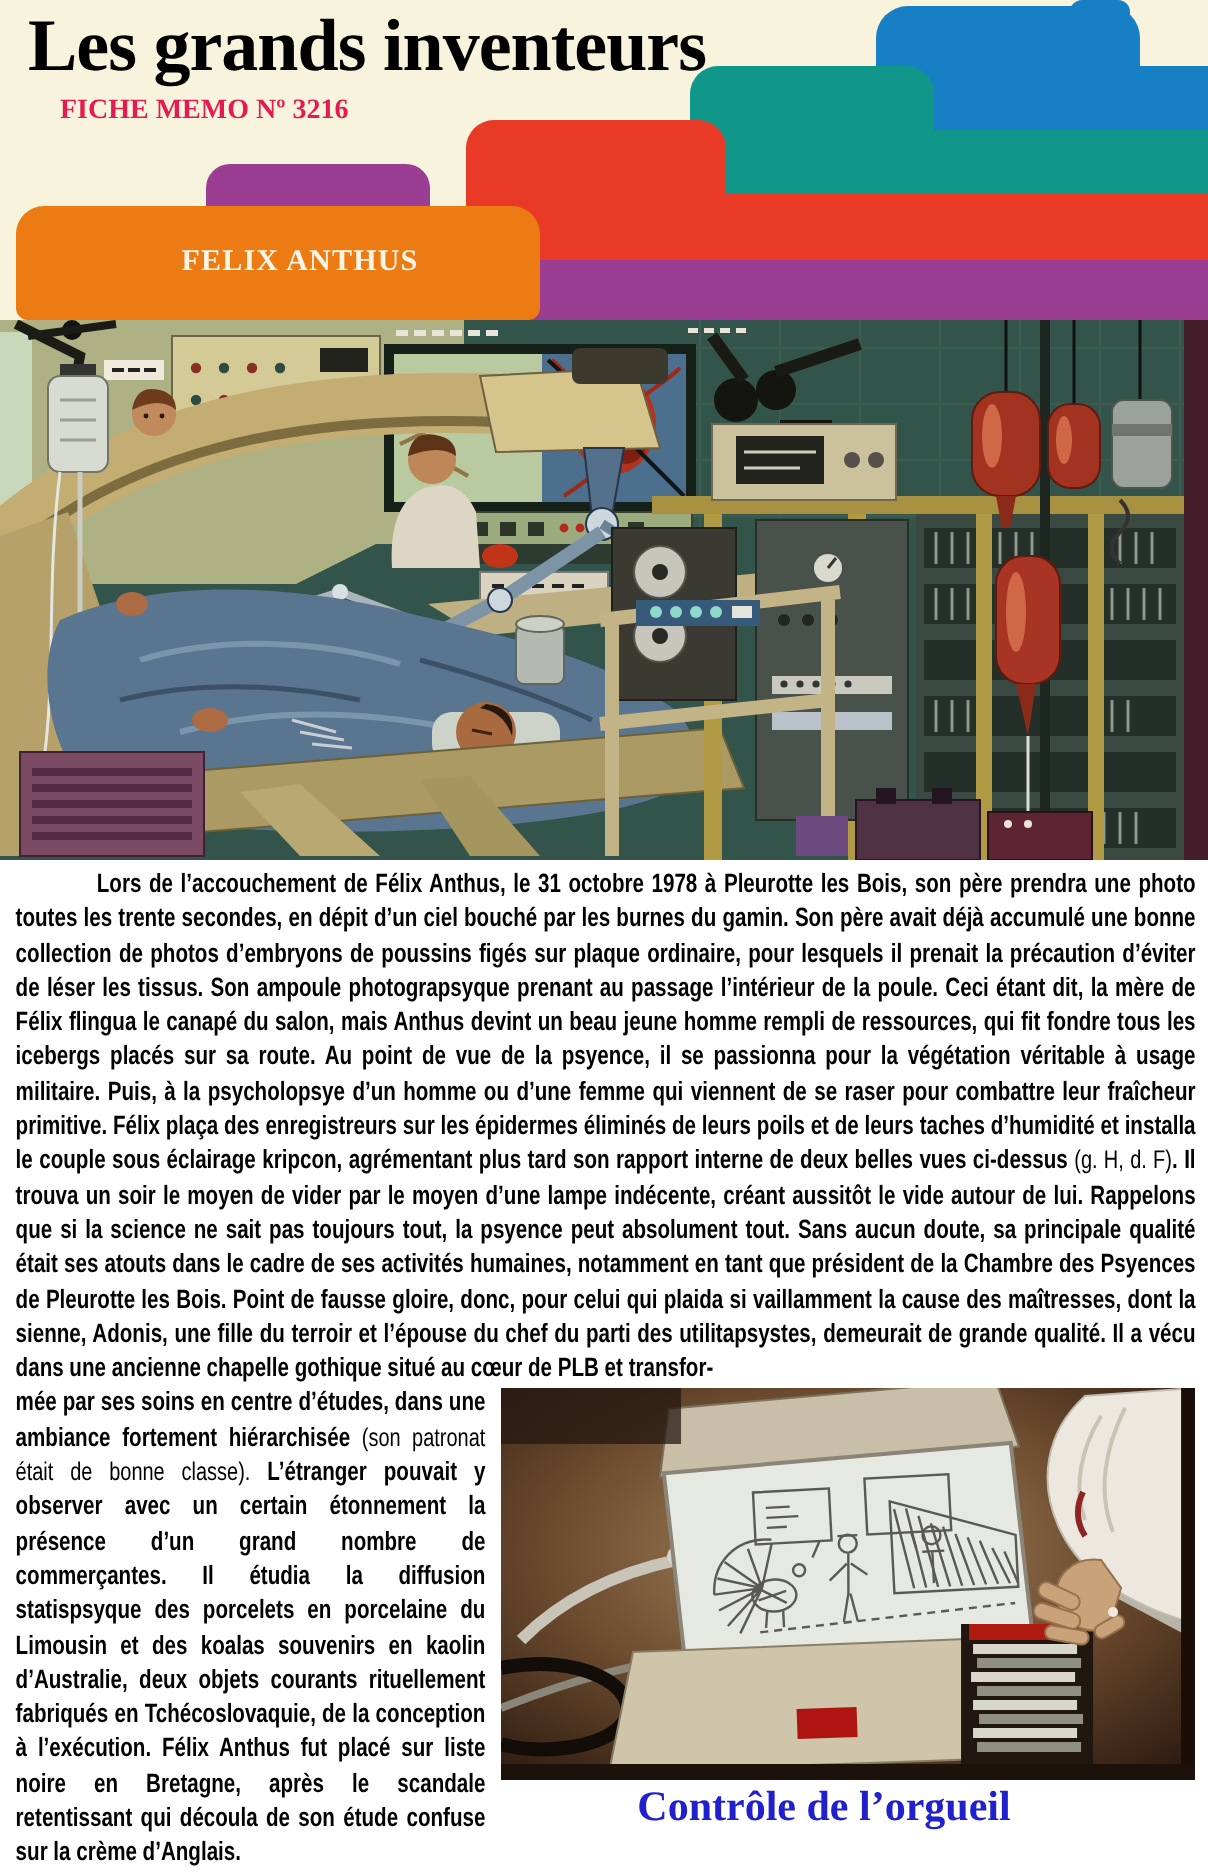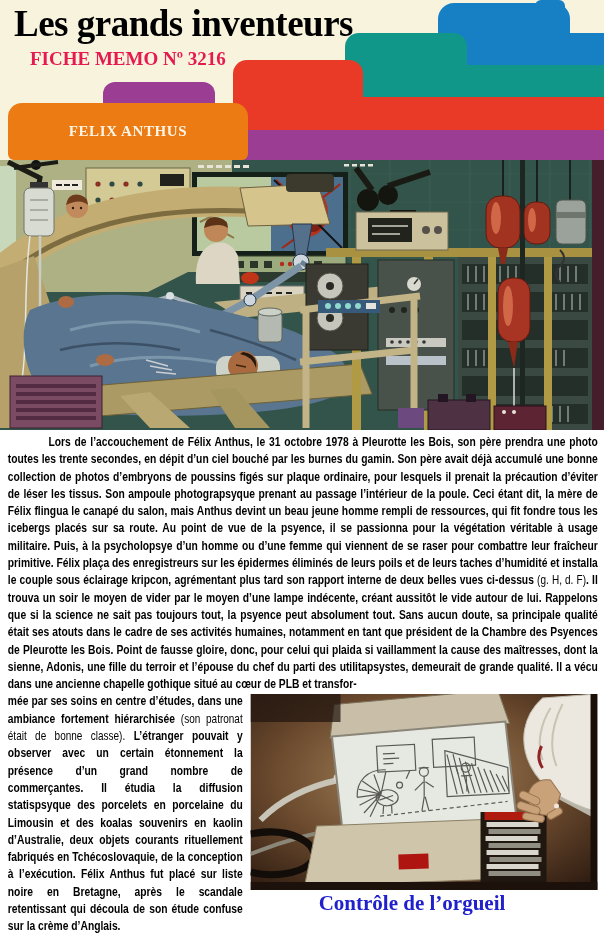--- a/index.html
+++ b/index.html
@@ -2,32 +2,32 @@
 <html><head>
 <meta charset="utf-8">
 <style>
   html,body{margin:0;padding:0;}
   body{width:604px;height:936px;background:#ffffff;font-family:"Liberation Sans",sans-serif;}
   .page{position:relative;width:604px;height:936px;overflow:hidden;background:#ffffff;}
 
   
   .header{position:absolute;left:0;top:0;width:604px;height:160px;background:#f8f3dc;overflow:hidden;}
   .title{position:absolute;left:14px;top:2px;font-family:"Liberation Serif",serif;font-weight:bold;font-size:37px;color:#000000;letter-spacing:-0.5px;white-space:nowrap;}
-  .memo{position:absolute;left:30px;top:48px;font-family:"Liberation Serif",serif;font-weight:bold;font-size:19px;color:#e41a50;white-space:nowrap;}
+  .memo{position:absolute;left:30px;top:48px;font-family:"Liberation Serif",serif;font-weight:bold;font-size:14px;color:#e41a50;white-space:nowrap;}
   .tab{position:absolute;}
   .blue-bump{left:535px;top:0;width:30px;height:12px;background:#1780c4;border-radius:6px 6px 0 0;}
   .blue-head{left:438px;top:3px;width:132px;height:62px;background:#1780c4;border-radius:16px 16px 0 0;}
   .blue-band{left:552px;top:33px;width:52px;height:32px;background:#1780c4;}
   .teal-head{left:345px;top:33px;width:122px;height:64px;background:#10978a;border-radius:14px 14px 0 0;}
   .teal-band{left:450px;top:65px;width:154px;height:32px;background:#10978a;}
   .red-head{left:233px;top:60px;width:130px;height:70px;background:#e83a26;border-radius:14px 14px 0 0;}
   .red-band{left:348px;top:97px;width:256px;height:33px;background:#e83a26;}
   .purple-head{left:103px;top:82px;width:112px;height:58px;background:#9a3d93;border-radius:12px 12px 0 0;}
   .purple-band{left:212px;top:130px;width:392px;height:30px;background:#9a3d93;}
-  .orange-head{left:8px;top:103px;width:240px;height:57px;background:#ec7b14;border-radius:14px 14px 6px 6px;display:flex;align-items:center;justify-content:center;}
+  .orange-head{left:8px;top:103px;width:240px;height:57px;background:#ec7b14;border-radius:14px 14px 6px 6px;display:flex;align-items:center;justify-content:center;padding-left:22px;}
   .orange-label{font-family:"Liberation Serif",serif;font-weight:bold;font-size:15px;letter-spacing:.6px;color:#fcf4e4;}
 
   
   .illustration{position:absolute;left:0;top:160px;width:604px;height:270px;background:#33544a;}
   .illustration svg{display:block;}
 
   
   .article{position:absolute;left:0;top:430px;width:774px;height:649px;transform:scaleX(0.7804);transform-origin:0 0;
            font-weight:bold;font-size:13.2px;line-height:17.3px;color:#000;text-align:justify;
            box-sizing:border-box;padding:3px 8px 0 10px;overflow:hidden;}

